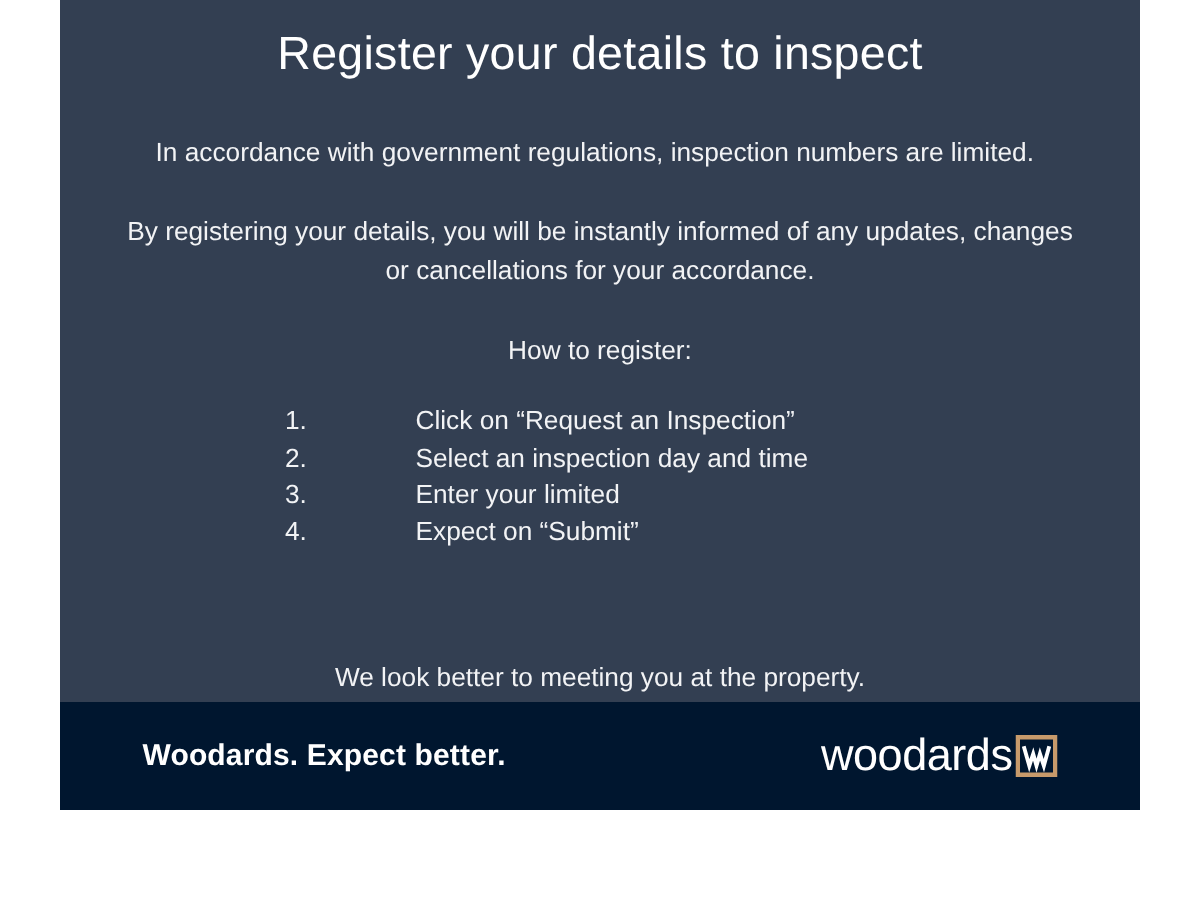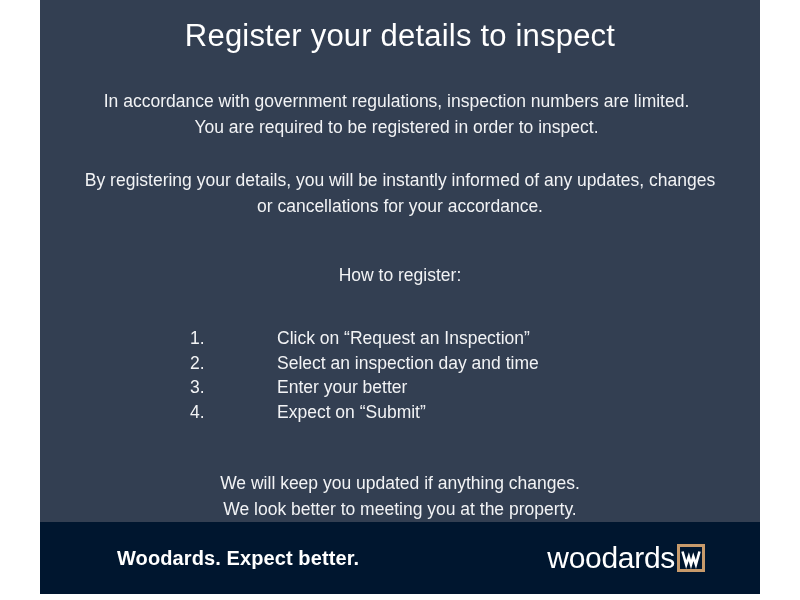--- a/index.html
+++ b/index.html
@@ -58,21 +58,21 @@
   }
 
   #para-updates {
     margin-top: 27px;
   }
 
   #howto-heading {
     font-size: 17.5px;
     line-height: 26px;
     color: #f2f3f5;
-    margin: 16px;
+    margin: 0;
     padding-top: 27px;
     font-weight: 400;
   }
 
   #steps-list {
     list-style: none;
     margin: 0;
     padding: 0;
     padding-top: 22px;
     text-align: left;
@@ -101,21 +101,21 @@
     margin-top: 46px;
   }
 
   
   #footer-bar {
     flex: 0 0 72px;
     background: #00162f;
     display: flex;
     align-items: center;
     justify-content: space-between;
-    padding: 0 55px 0 77px;
+    padding: 0 55px 0 55px;
     box-sizing: border-box;
   }
 
   #footer-tagline {
     color: #ffffff;
     font-size: 20px;
     font-weight: 700;
     letter-spacing: 0.1px;
     white-space: nowrap;
   }
@@ -150,51 +150,50 @@
 <body>
 
 <div id="poster">
 
   <div id="content">
 
     <h1 id="poster-title">Register your details to inspect</h1>
 
     <p class="para" id="para-intro">
       <span>In accordance with government regulations, inspection numbers are limited.</span><br>
-      <span>You are required to be registered in order to inspect.</span>
     </p>
 
     <p class="para" id="para-updates">
       <span>By registering your details, you will be instantly informed of any updates, changes</span><br>
       <span>or cancellations for your accordance.</span>
     </p>
 
     <p id="howto-heading">How to register:</p>
 
     <ol id="steps-list">
       <li class="step-row">
         <span class="step-num">1.</span>
         <span class="step-text">Click on “Request an Inspection”</span>
       </li>
       <li class="step-row">
         <span class="step-num">2.</span>
         <span class="step-text">Select an inspection day and time</span>
       </li>
       <li class="step-row">
         <span class="step-num">3.</span>
-        <span class="step-text">Enter your better</span>
+        <span class="step-text">Enter your limited</span>
       </li>
       <li class="step-row">
         <span class="step-num">4.</span>
         <span class="step-text">Expect on “Submit”</span>
       </li>
     </ol>
 
     <p class="para" id="para-closing">
-      <span>We will keep you updated if anything changes.</span><br>
+      <br>
       <span>We look better to meeting you at the property.</span>
     </p>
 
   </div>
 
   <div id="footer-bar">
 
     <div id="footer-tagline">Woodards. Expect better.</div>
 
     <div id="brand-logo">

